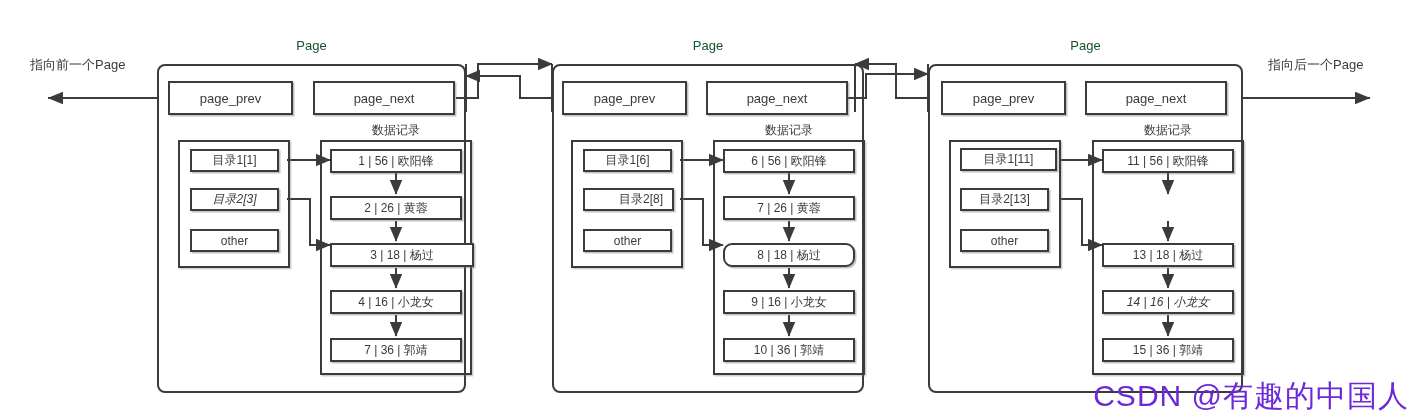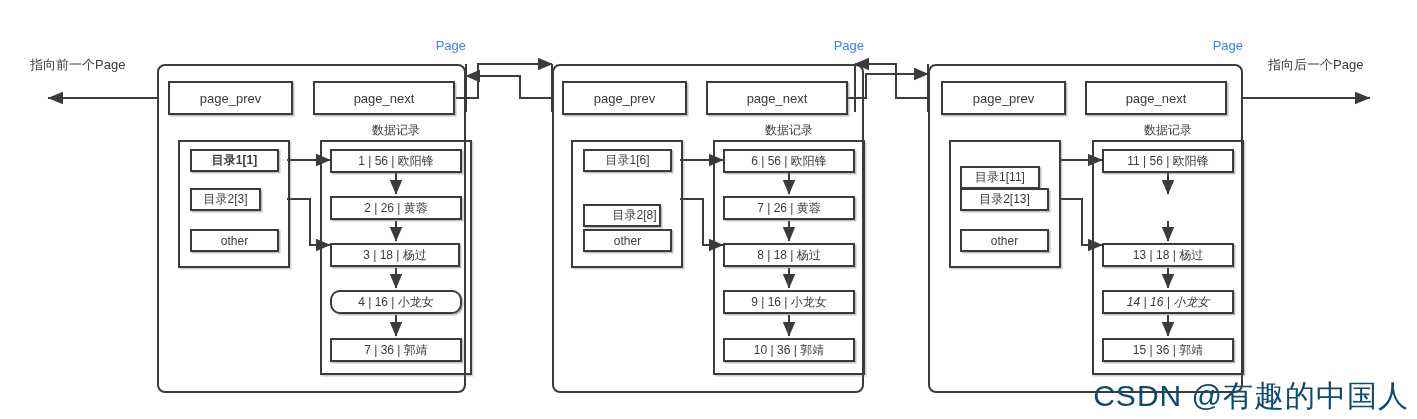--- a/index.html
+++ b/index.html
@@ -24,23 +24,23 @@
   .pagebox {
     position: absolute;
     border: 2px solid #3b3b3b;
     border-radius: 8px;
     box-sizing: border-box;
     background: transparent;
   }
   .page-title {
     position: absolute;
     font-size: 13px;
-    color: #3b82f6;
-    white-space: nowrap;
-    text-align: right;
+    color: #14532d;
+    white-space: nowrap;
+    text-align: center;
   }
   .field {
     position: absolute;
     border: 2px solid #3b3b3b;
     box-sizing: border-box;
     background: #fff;
     font-size: 13px;
     display: flex;
     align-items: center;
     justify-content: center;
@@ -83,21 +83,21 @@
   .edge-label {
     position: absolute;
     font-size: 13px;
     white-space: nowrap;
     color: #3b3b3b;
   }
   .watermark {
     position: absolute;
     right: 8px; bottom: 2px;
     font-size: 30px;
-    color: #0c4a6e;
+    color: #6d28d9;
     white-space: nowrap;
     letter-spacing: 1px;
     pointer-events: none;
   }
 </style>
 </head>
 <body>
 
 <div id="stage">
 
@@ -157,59 +157,59 @@
   <div class="edge-label" style="left:30px; top:56px;">指向前一个Page</div>
   <div class="edge-label" style="left:1268px; top:56px;">指向后一个Page</div>
 
   <div class="page-title" style="left:157px; top:38px; width:309px;">Page</div>
   <div class="pagebox" style="left:157px; top:64px; width:309px; height:329px;"></div>
 
   <div class="field" style="left:168px; top:81px; width:125px; height:34px;">page_prev</div>
   <div class="field" style="left:313px; top:81px; width:142px; height:34px;">page_next</div>
 
   <div class="dirbox" style="left:178px; top:140px; width:112px; height:128px;"></div>
-  <div class="dir-entry" style="left:190px; top:149px; width:89px; height:23px;font-weight:bold;">目录1[1]</div>
-  <div class="dir-entry" style="left:190px; top:188px; width:71px; height:23px;">目录2[3]</div>
+  <div class="dir-entry" style="left:190px; top:149px; width:89px; height:23px;">目录1[1]</div>
+  <div class="dir-entry" style="left:190px; top:188px; width:89px; height:23px;font-style:italic;">目录2[3]</div>
   <div class="dir-entry" style="left:190px; top:229px; width:89px; height:23px;">other</div>
 
   <div class="rec-label" style="left:320px; top:122px; width:152px;">数据记录</div>
   <div class="recbox" style="left:320px; top:140px; width:152px; height:235px;"></div>
   <div class="record" style="left:330px; top:149px; width:132px; height:24px;">1 | 56 | 欧阳锋</div>
   <div class="record" style="left:330px; top:196px; width:132px; height:24px;">2 | 26 | 黄蓉</div>
-  <div class="record" style="left:330px; top:243px; width:130px; height:24px;">3 | 18 | 杨过</div>
-  <div class="record" style="left:330px; top:290px; width:132px; height:24px;border-radius:10px;">4 | 16 | 小龙女</div>
+  <div class="record" style="left:330px; top:243px; width:144px; height:24px;">3 | 18 | 杨过</div>
+  <div class="record" style="left:330px; top:290px; width:132px; height:24px;">4 | 16 | 小龙女</div>
   <div class="record" style="left:330px; top:338px; width:132px; height:24px;">7 | 36 | 郭靖</div>
 
   <div class="page-title" style="left:552px; top:38px; width:312px;">Page</div>
   <div class="pagebox" style="left:552px; top:64px; width:312px; height:329px;"></div>
 
   <div class="field" style="left:562px; top:81px; width:125px; height:34px;">page_prev</div>
   <div class="field" style="left:706px; top:81px; width:142px; height:34px;">page_next</div>
 
   <div class="dirbox" style="left:571px; top:140px; width:112px; height:128px;"></div>
   <div class="dir-entry" style="left:583px; top:149px; width:89px; height:23px;">目录1[6]</div>
-  <div class="dir-entry" style="left:583px; top:204px; width:78px; height:23px;padding-left:25px;">目录2[8]</div>
+  <div class="dir-entry" style="left:583px; top:188px; width:91px; height:23px;padding-left:25px;">目录2[8]</div>
   <div class="dir-entry" style="left:583px; top:229px; width:89px; height:23px;">other</div>
 
   <div class="rec-label" style="left:713px; top:122px; width:152px;">数据记录</div>
   <div class="recbox" style="left:713px; top:140px; width:152px; height:235px;"></div>
   <div class="record" style="left:723px; top:149px; width:132px; height:24px;">6 | 56 | 欧阳锋</div>
   <div class="record" style="left:723px; top:196px; width:132px; height:24px;">7 | 26 | 黄蓉</div>
-  <div class="record" style="left:723px; top:243px; width:132px; height:24px;">8 | 18 | 杨过</div>
+  <div class="record" style="left:723px; top:243px; width:132px; height:24px;border-radius:9px;">8 | 18 | 杨过</div>
   <div class="record" style="left:723px; top:290px; width:132px; height:24px;">9 | 16 | 小龙女</div>
   <div class="record" style="left:723px; top:338px; width:132px; height:24px;">10 | 36 | 郭靖</div>
 
   <div class="page-title" style="left:928px; top:38px; width:315px;">Page</div>
   <div class="pagebox" style="left:928px; top:64px; width:315px; height:329px;"></div>
 
   <div class="field" style="left:941px; top:81px; width:125px; height:34px;">page_prev</div>
   <div class="field" style="left:1085px; top:81px; width:142px; height:34px;">page_next</div>
 
   <div class="dirbox" style="left:949px; top:140px; width:112px; height:128px;"></div>
-  <div class="dir-entry" style="left:960px; top:166px; width:80px; height:23px;">目录1[11]</div>
+  <div class="dir-entry" style="left:960px; top:148px; width:97px; height:23px;">目录1[11]</div>
   <div class="dir-entry" style="left:960px; top:188px; width:89px; height:23px;">目录2[13]</div>
   <div class="dir-entry" style="left:960px; top:229px; width:89px; height:23px;">other</div>
 
   <div class="rec-label" style="left:1092px; top:122px; width:152px;">数据记录</div>
   <div class="recbox" style="left:1092px; top:140px; width:152px; height:235px;"></div>
   <div class="record" style="left:1102px; top:149px; width:132px; height:24px;">11 | 56 | 欧阳锋</div>
   <div class="record" style="left:1102px; top:243px; width:132px; height:24px;">13 | 18 | 杨过</div>
   <div class="record" style="left:1102px; top:290px; width:132px; height:24px;font-style:italic;">14 | 16 | 小龙女</div>
   <div class="record" style="left:1102px; top:338px; width:132px; height:24px;">15 | 36 | 郭靖</div>
 

